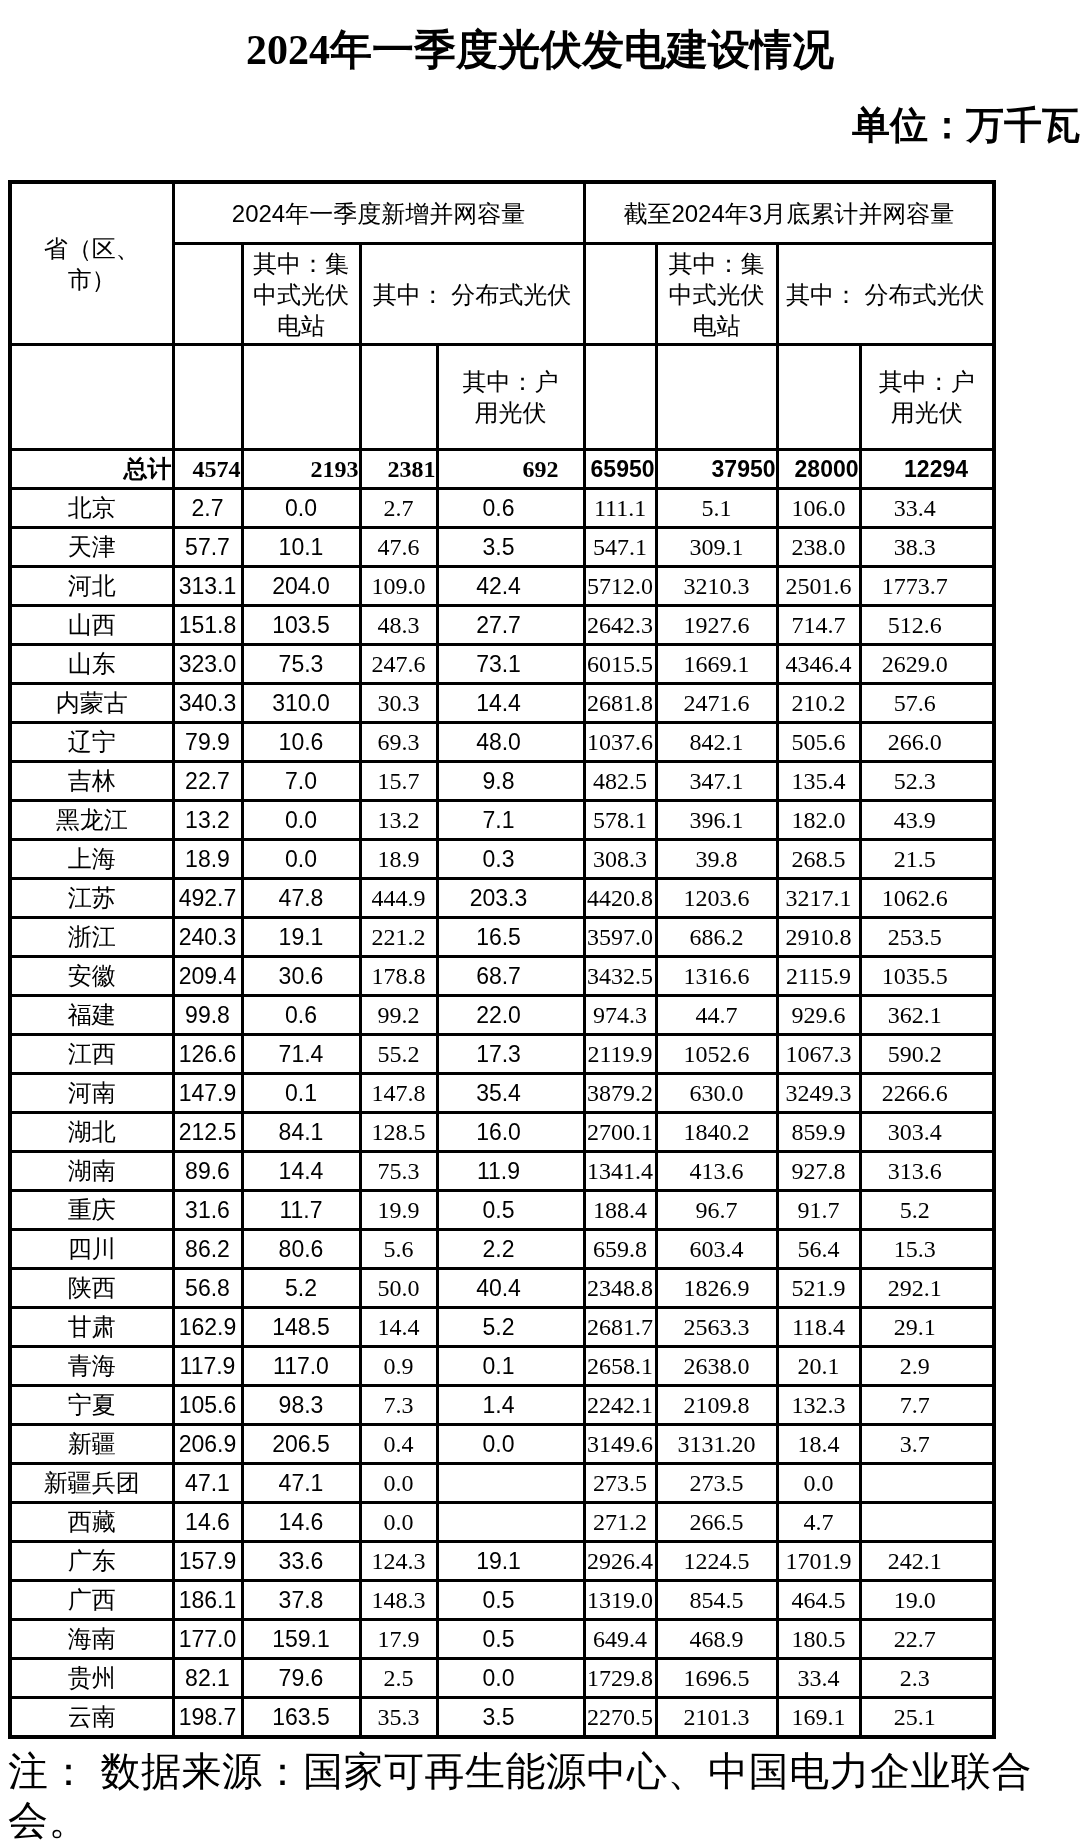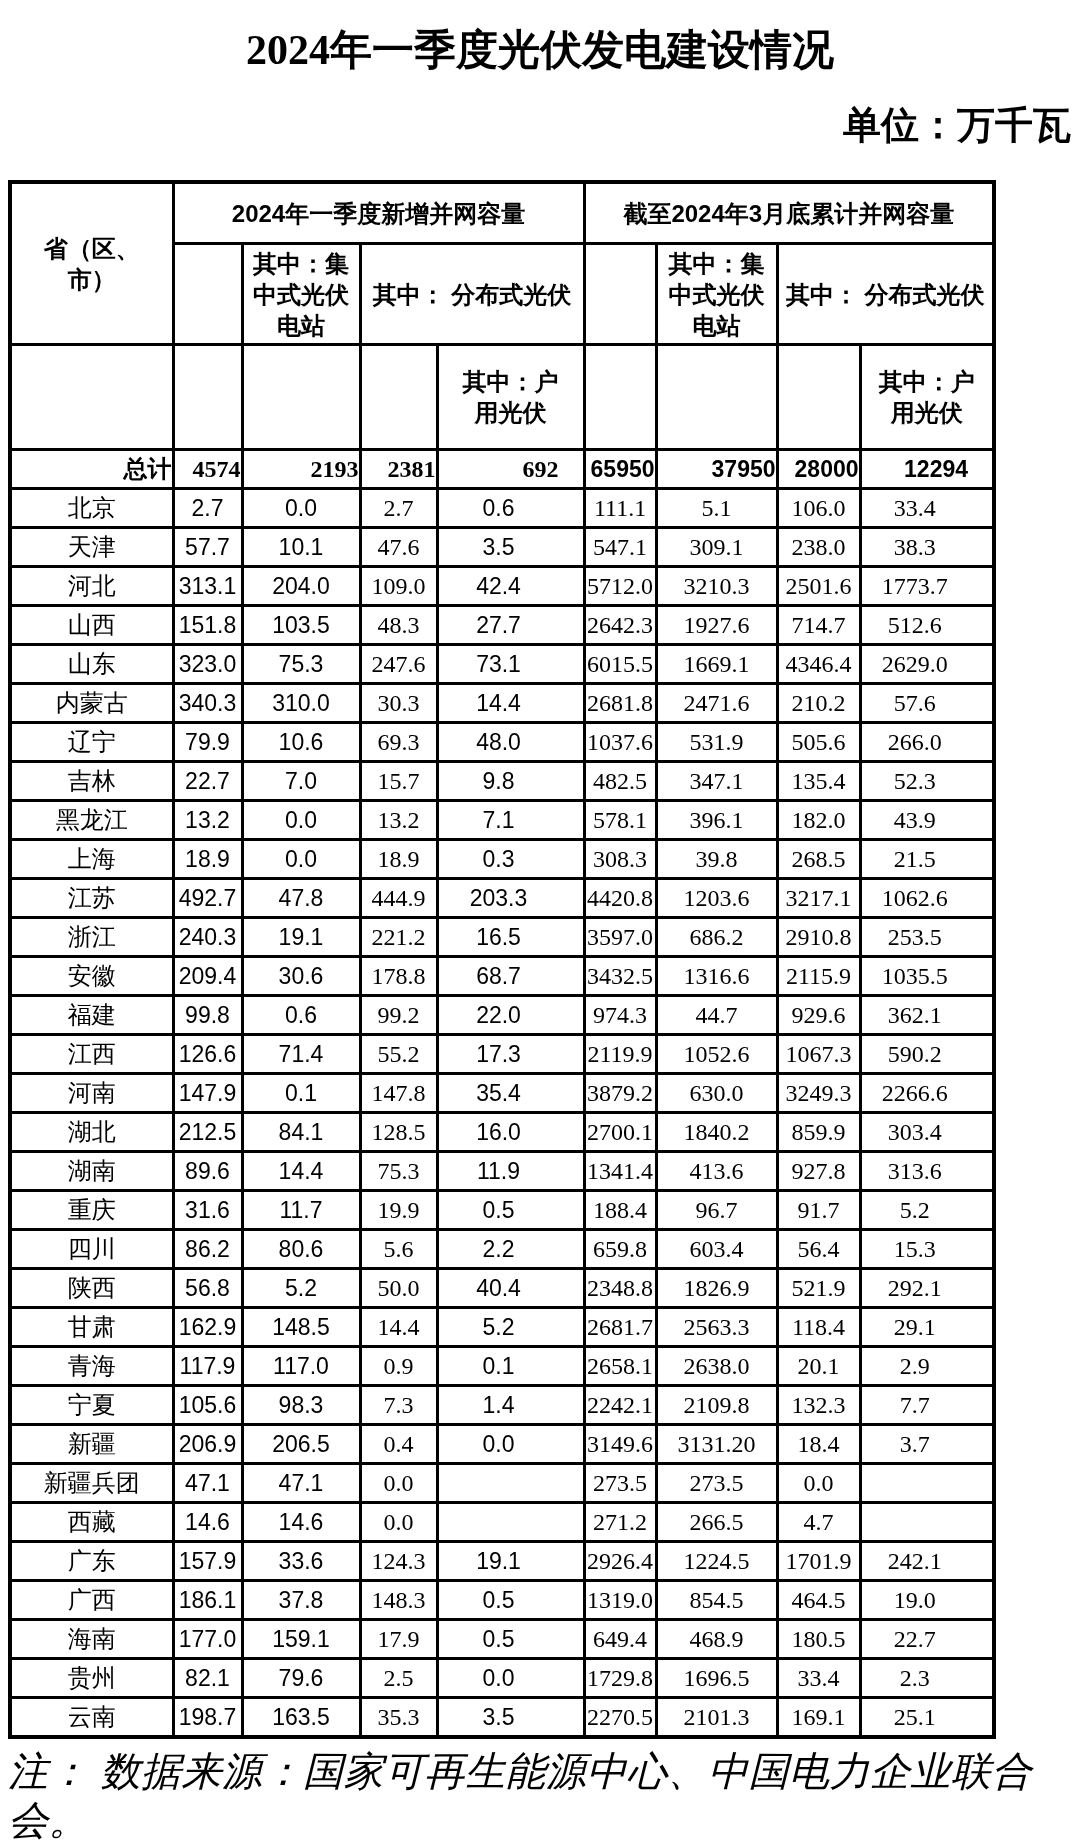--- a/index.html
+++ b/index.html
@@ -9,41 +9,41 @@
     margin:24px 0 0 0;
     text-align:center;
     font-family:"Liberation Serif","DejaVu Serif",serif;
     font-weight:bold;
     font-size:42px;
     line-height:1.25;
   }
   .unit{
     margin-top:28px;
     text-align:right;
-    padding-right:9px;
+    padding-right:0;
     font-weight:bold;
     font-size:38px;
     line-height:1.1;
   }
   table.tbl{
     border-collapse:collapse;
     table-layout:fixed;
     margin:34px 0 0 8px;
     width:984px;
     border:4px solid #000;
   }
   table.tbl td{
     border:3px solid #000;
     text-align:center;
     vertical-align:middle;
     padding:0;
     overflow:hidden;
   }
   
-  thead td{font-weight:bold;font-size:24px;line-height:1.3;}
+  thead td{font-weight:normal;font-size:24px;line-height:1.3;}
   tr.h1 td{height:58px;}
   tr.h2 td{height:98px;margin-top:41px;}
   tr.h3 td{height:102px;}
   td.prov-h{vertical-align:top;padding-top:8px;white-space:pre-line;}
   td.hh{white-space:pre-line;}
   td.sub{padding:0 4px;}
   td.hide-top{border-top-style:hidden;}
   
   tbody td{height:36px;font-size:23px;}
   td.prov{font-size:24px;}
@@ -51,21 +51,20 @@
   td.num.pad-lg{padding-right:24px;}
   td.num.serif{font-family:"Liberation Serif","DejaVu Serif",serif;font-size:24px;}
   td.num.sans{font-family:"Liberation Sans","DejaVu Sans",sans-serif;}
   tr.total td{font-weight:bold;text-align:right;}
   .note{
     margin:8px 0 0 8px;
     width:1062px;
     font-size:40px;
     line-height:1.22;
     letter-spacing:0.5px;
-    font-style:italic;
   }
 </style>
 </head>
 <body>
 
 <div class="page">
 
   <h1 class="title">2024年一季度光伏发电建设情况</h1>
 
   <div class="unit">单位：万千瓦</div>
@@ -189,21 +188,21 @@
           <td class="num serif">210.2</td>
           <td class="num serif pad-lg">57.6</td>
         </tr>
         <tr>
           <td class="prov">辽宁</td>
           <td class="num sans">79.9</td>
           <td class="num sans">10.6</td>
           <td class="num serif">69.3</td>
           <td class="num sans pad-lg">48.0</td>
           <td class="num serif">1037.6</td>
-          <td class="num serif">531.9</td>
+          <td class="num serif">842.1</td>
           <td class="num serif">505.6</td>
           <td class="num serif pad-lg">266.0</td>
         </tr>
         <tr>
           <td class="prov">吉林</td>
           <td class="num sans">22.7</td>
           <td class="num sans">7.0</td>
           <td class="num serif">15.7</td>
           <td class="num sans pad-lg">9.8</td>
           <td class="num serif">482.5</td>

